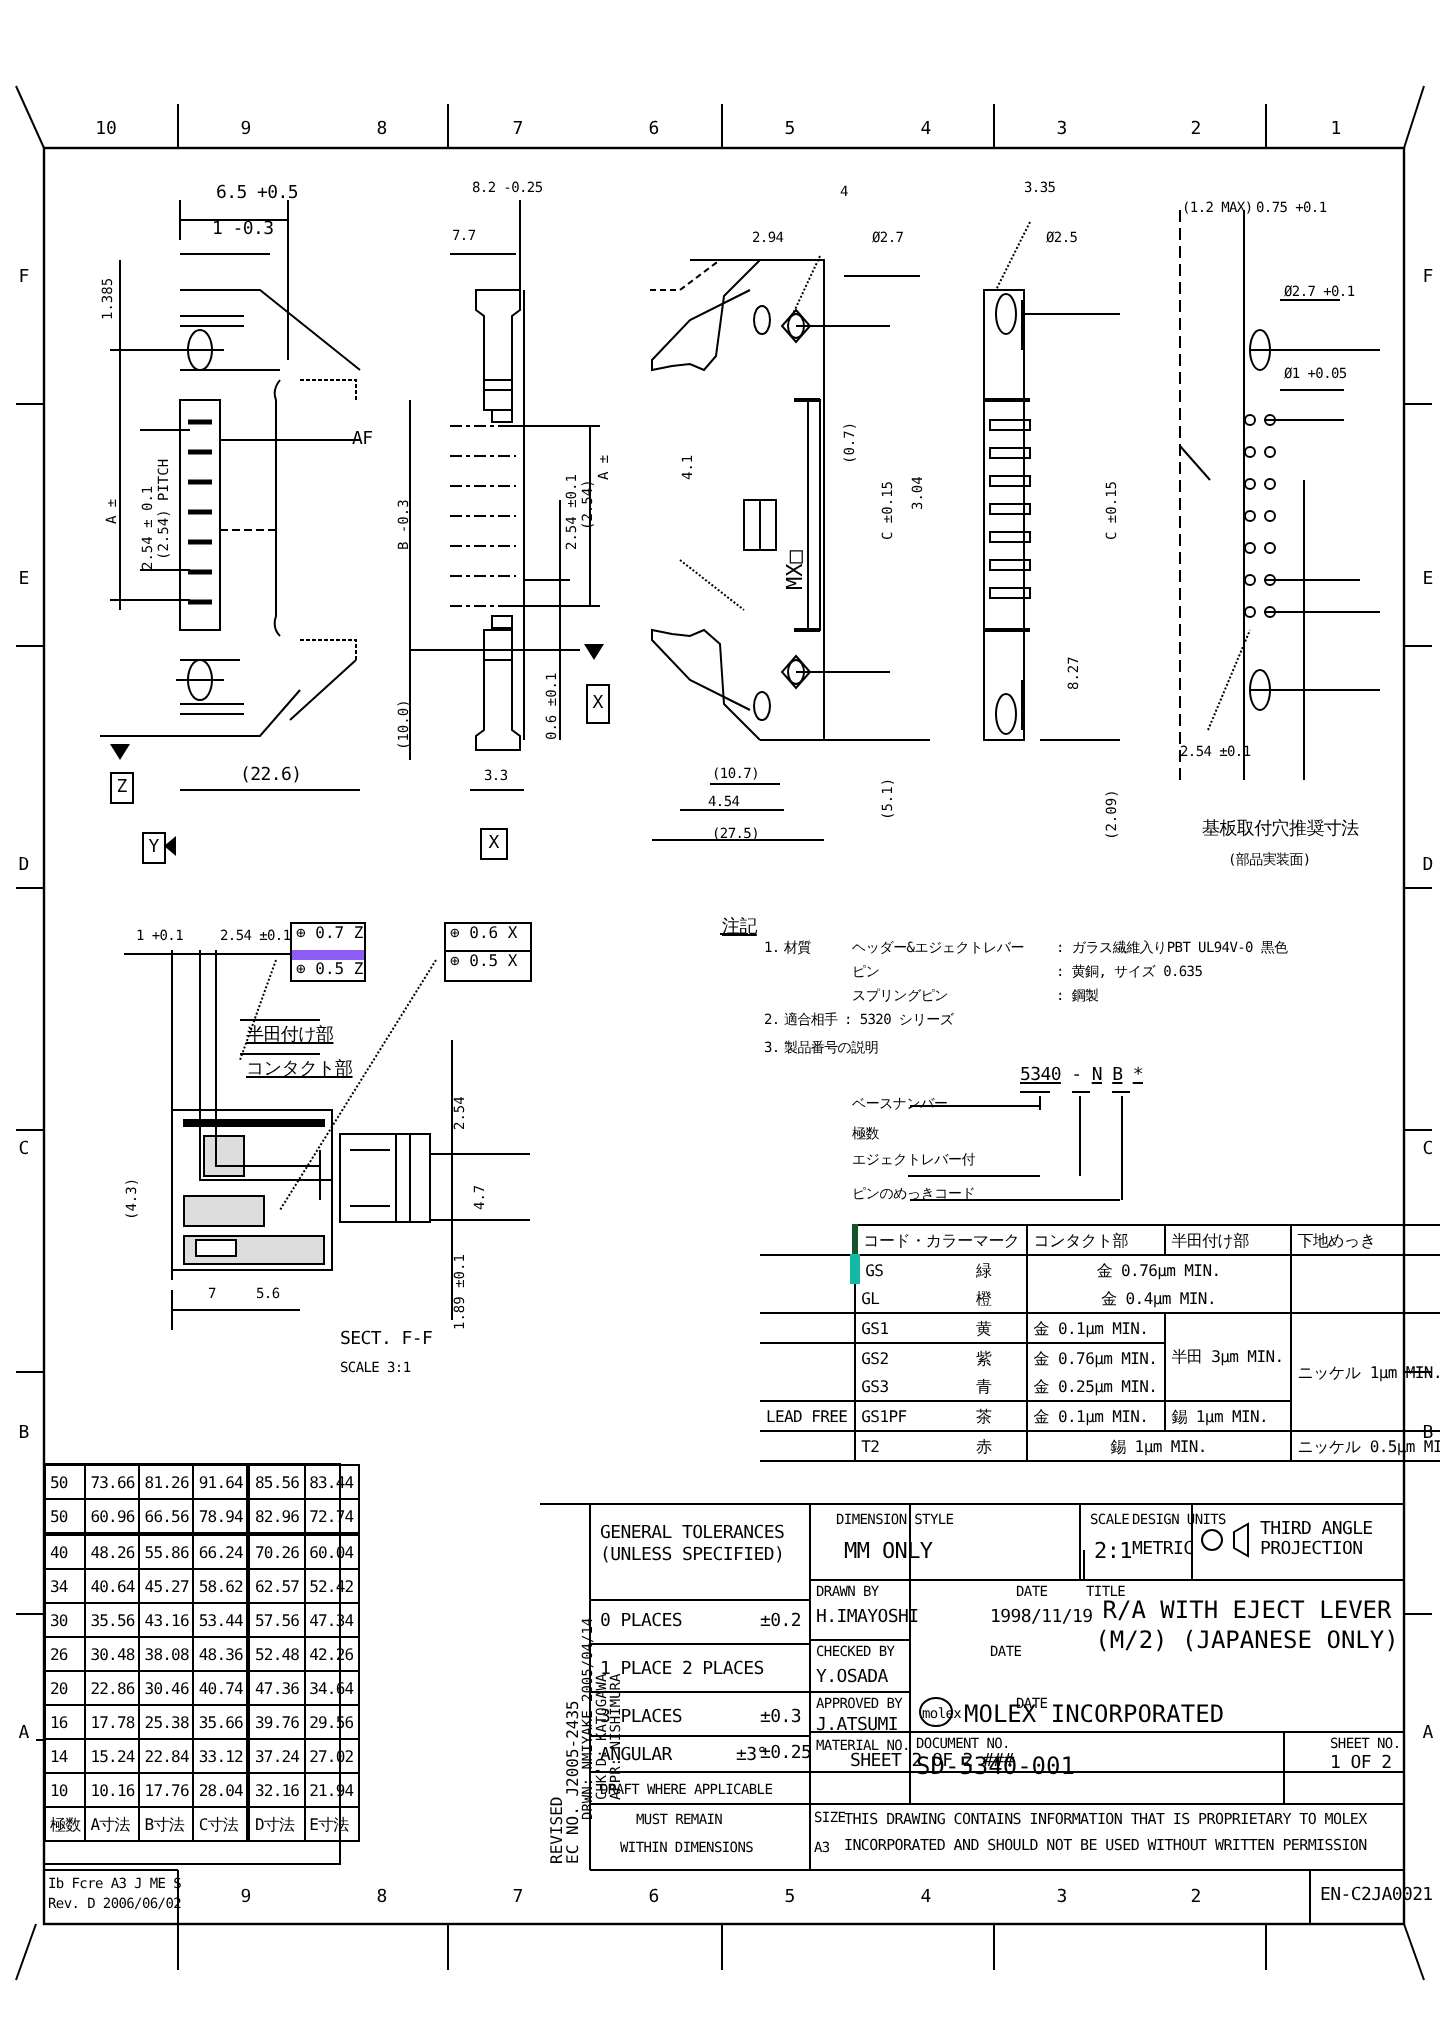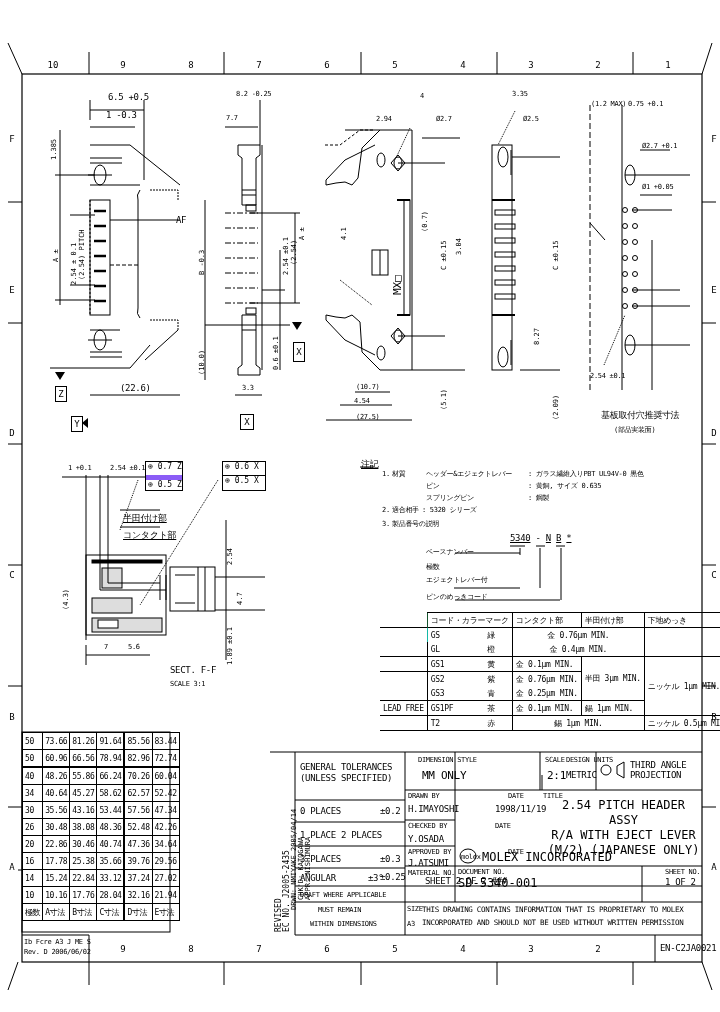--- a/index.html
+++ b/index.html
@@ -440,28 +440,28 @@
   <span class="t tsm" style="left:426px;top:548px">ベースナンバー</span>
   <span class="t tsm" style="left:426px;top:563px">極数</span>
   <span class="t tsm" style="left:426px;top:576px">エジェクトレバー付</span>
   <span class="t tsm" style="left:426px;top:593px">ピンのめっきコード</span>
 </div>
 
 <table class="plat" style="left:380px;top:612px;width:300px">
   <tbody>
       <tr style="border-bottom:1px solid #000">
     <td style="width:30px"></td>
-    <td colspan="2" style="border-left:1px solid #14532d;border-top:1px solid #000"><span>コード</span>・<span>カラーマーク</span></td>
+    <td colspan="2" style="border-left:3px solid #14532d;border-top:1px solid #000"><span>コード</span>・<span>カラーマーク</span></td>
     <td style="border-left:1px solid #000;border-top:1px solid #000">コンタクト部</td>
     <td style="border-left:1px solid #000;border-top:1px solid #000">半田付け部</td>
     <td style="border-left:1px solid #000;border-top:1px solid #000">下地めっき</td>
   </tr>
   <tr>
     <td></td>
-    <td style="border-left:1px solid #14b8a6">GS</td>
+    <td style="border-left:5px solid #14b8a6">GS</td>
     <td>緑</td>
     <td colspan="2" style="border-left:1px solid #000;text-align:center">金 0.76µm MIN.</td>
     <td style="border-left:1px solid #000"></td>
   </tr>
   <tr>
     <td></td>
     <td style="border-left:1px solid #000">GL</td>
     <td>橙</td>
     <td colspan="2" style="border-left:1px solid #000;text-align:center">金 0.4µm MIN.</td>
     <td style="border-left:1px solid #000"></td>
@@ -638,21 +638,20 @@
   <span class="t" style="left:408px;top:834px">Y.OSADA</span>
   <span class="t tsm" style="left:495px;top:822px">DATE</span>
   <span class="t tsm" style="left:408px;top:848px">APPROVED BY</span>
   <span class="t" style="left:408px;top:858px">J.ATSUMI</span>
   <span class="t tsm" style="left:508px;top:848px">DATE</span>
   <span class="t tsm" style="left:408px;top:869px">MATERIAL NO.</span>
   <span class="t" style="left:425px;top:876px">SHEET 2 OF 2 ###</span>
 
   <span class="t tsm" style="left:543px;top:792px">TITLE</span>
   <div style="position:absolute;left:545px;top:798px;width:157px;text-align:center">
-    <div class="tlg" style="font-size:12px;line-height:15px">2.54 PITCH HEADER ASSY</div>
     <div class="tlg" style="font-size:12px;line-height:15px">R/A WITH EJECT LEVER</div>
     <div class="tlg" style="font-size:12px;line-height:15px">(M/2) (JAPANESE ONLY)</div>
   </div>
   <span class="t tsm" style="left:461px;top:853px">molex</span>
   <span class="t tlg" style="left:482px;top:850px;font-size:12px">MOLEX INCORPORATED</span>
   <span class="t tsm" style="left:458px;top:868px">DOCUMENT NO.</span>
   <span class="t tlg" style="left:458px;top:876px;font-size:12px">SD-5340-001</span>
   <span class="t tsm" style="left:665px;top:868px">SHEET NO.</span>
   <span class="t" style="left:665px;top:877px">1 OF 2</span>
 

